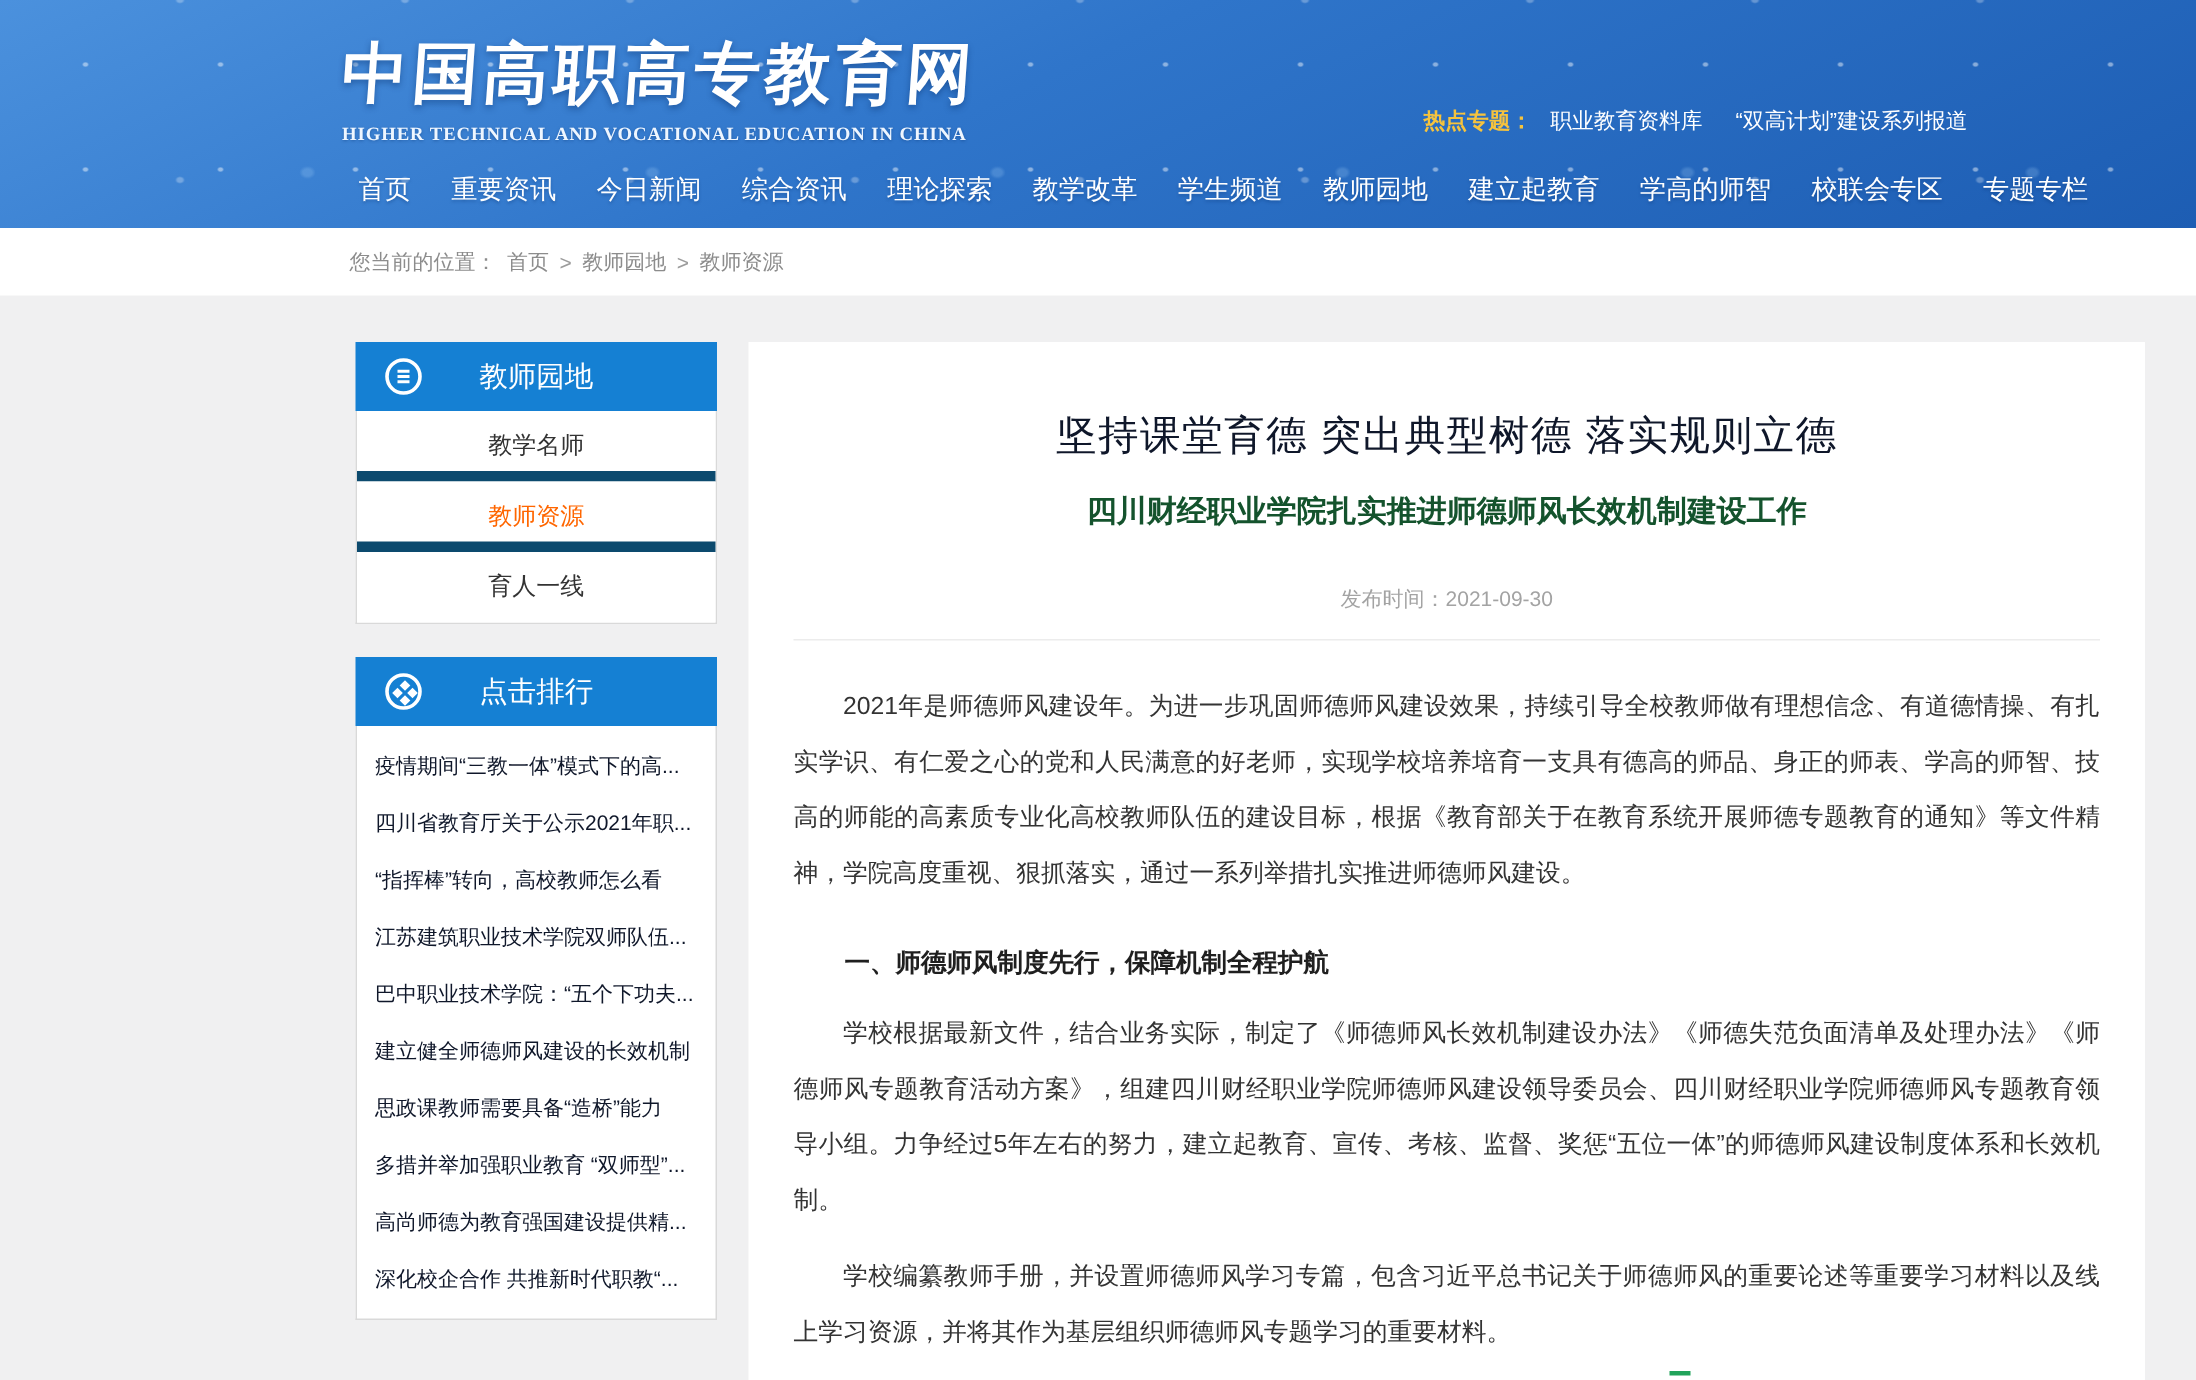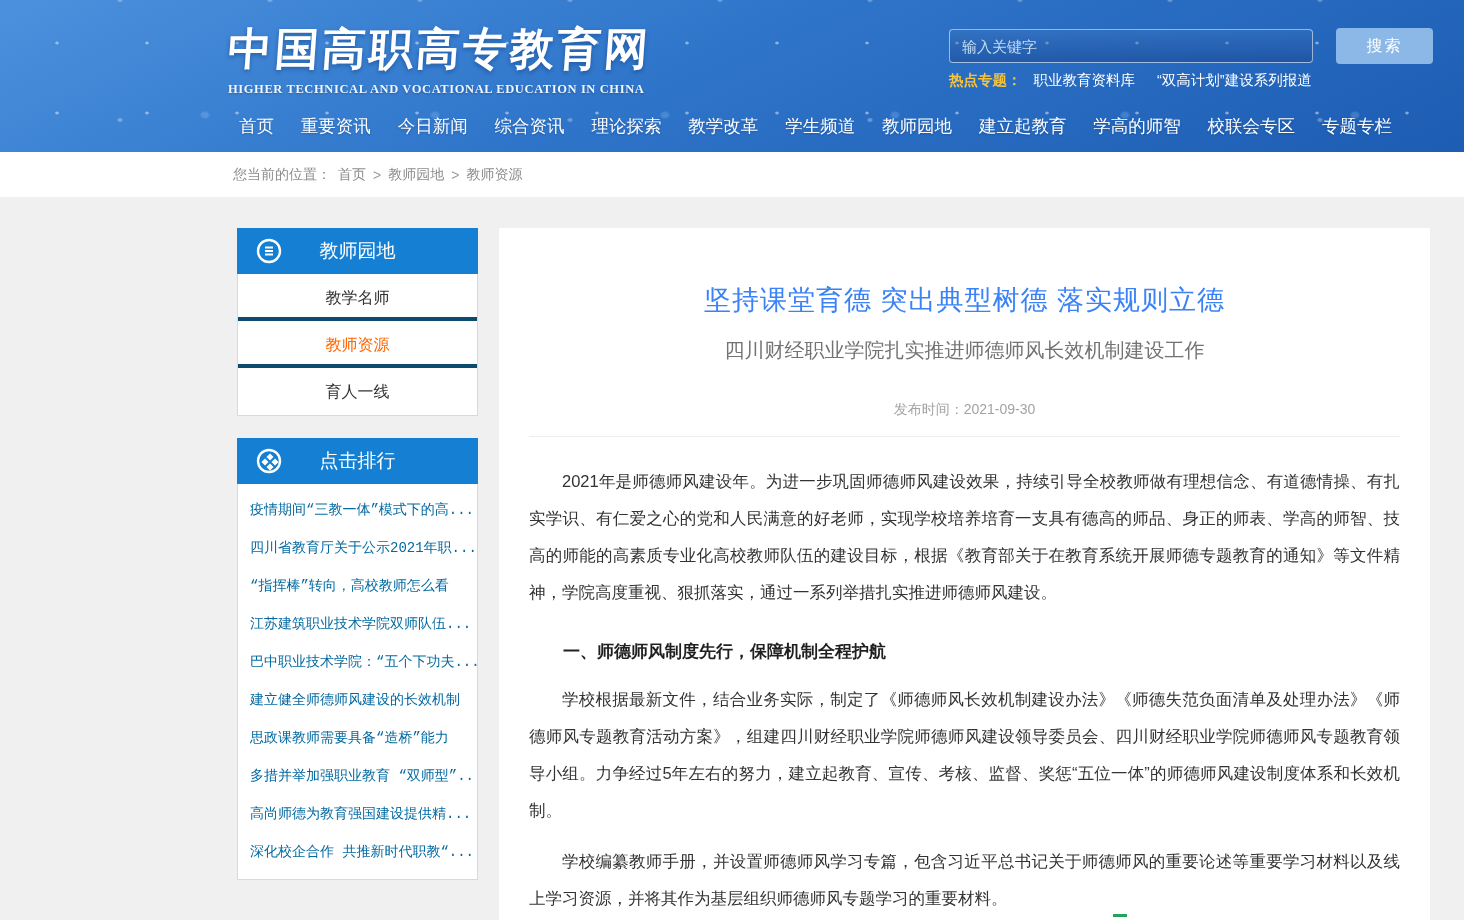--- a/index.html
+++ b/index.html
@@ -74,34 +74,34 @@
   .sidebar { width:241px; margin-right:21px; flex-shrink:0; }
   .side-block { margin-bottom:22px; }
   .side-header {
     position:relative; height:46px; background:#1580d3; color:#fff;
     display:flex; align-items:center; justify-content:center; font-size:19px;
   }
   .side-header .hdr-icon { position:absolute; left:19px; top:10px; width:26px; height:26px; }
   .menu-list { border:1px solid #d9d9d9; border-top:none; background:#fff; }
   .menu-item {
     height:47px; line-height:47px; text-align:center; font-size:16px;
-    color:#333; border-bottom:4px solid #0c4a6e; cursor:pointer; background:#fff;
+    color:#333; border-bottom:7px solid #0c4a6e; cursor:pointer; background:#fff;
   }
   .menu-item:last-child { border-bottom:none; }
   .menu-item.active { color:#ff6600; }
   .rank-list { border:1px solid #d9d9d9; border-top:none; background:#fff; padding:7px 0 8px; }
   .rank-item {
-    height:38px; line-height:38px; padding:0 12px; font-size:14px; color:#0369a1;
-    white-space:nowrap; overflow:hidden; cursor:pointer;font-family:Liberation Mono, monospace;
+    height:38px; line-height:38px; padding:0 12px; font-size:14px; color:#0f172a;
+    white-space:nowrap; overflow:hidden; cursor:pointer;
   }
 
   
   .article { flex:1; background:#ffffff; padding:40px 30px 60px; min-height:1000px; }
-  .art-title { margin:14px; font-size:27px; font-weight:400; color:#3b82f6; text-align:center; letter-spacing:1px; }
-  .art-subtitle { margin:19px 0 0; font-size:20px; font-weight:400; color:#737373; text-align:center; }
+  .art-title { margin:4px; font-size:27px; font-weight:400; color:#0f172a; text-align:center; letter-spacing:1px; }
+  .art-subtitle { margin:19px 0 0; font-size:20px; font-weight:700; color:#14532d; text-align:center; }
   .art-meta { text-align:center; color:#a3a3a3; font-size:14px; margin-top:37px; padding-bottom:17px; border-bottom:1px solid #ececec; }
   .art-body { margin-top:26px; }
   .art-body p {
     font-size:16.5px; line-height:37px; color:#333333;
     text-indent:2em; text-align:justify; margin:14px 0;
   }
   .art-body h3 {
     font-size:17px; font-weight:bold; color:#1f1f1f;
     text-indent:2em; margin:26px 0 8px; line-height:30px;
   }
@@ -110,24 +110,20 @@
 </style>
 </head>
 <body>
 
 <header class="site-header">
   <div class="logo">
     <div class="logo-cn">中国高职高专教育网</div>
     <div class="logo-en">HIGHER TECHNICAL AND VOCATIONAL EDUCATION IN CHINA</div>
   </div>
 
-  <div class="search-wrap">
-    <input class="search-input" type="text" placeholder="输入关键字" style="">
-    <button class="search-btn">搜索</button>
-  </div>
 
   <div class="hot-row">
     <span class="hot-label">热点专题：</span>
     <span class="hot-link">职业教育资料库</span>
     <span class="hot-link">“双高计划”建设系列报道</span>
   </div>
 
   <nav class="main-nav">
     <span class="nav-item">首页</span>
     <span class="nav-item">重要资讯</span>

